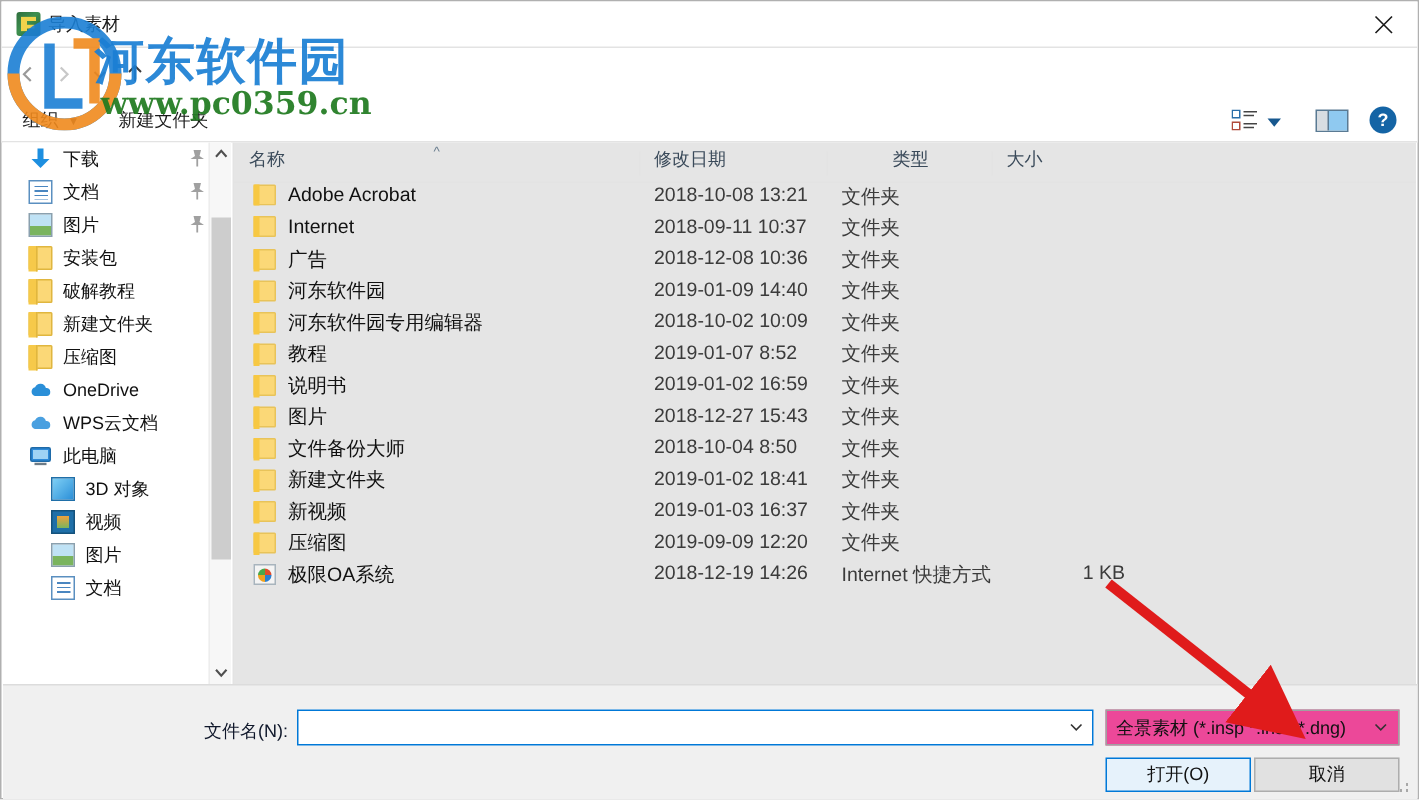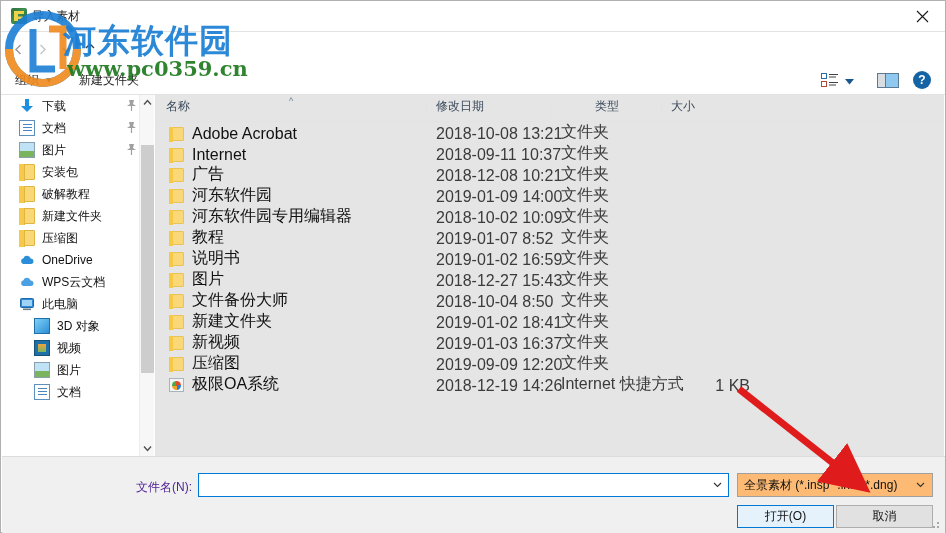--- a/index.html
+++ b/index.html
@@ -232,22 +232,22 @@
     background: #e3e3e3;
   }
   #col-name { width: 270px; }
   #col-date { width: 125px; }
   #col-type { width: 110px; padding-left: 44px; }
   #col-size { width: 85px; }
   #sort-caret {
     position: absolute; left: 133px; top: 1px; color: #6b7f90; font-size: 9px;
   }
   .row {
-    height: 21px; display: flex; align-items: flex-end;
-    font-size: 16px; color: #111;
+    height: 21px; display: flex; align-items: flex-start;
+    font-size: 13px; color: #111;
   }
   .cell-name {
     width: 270px; display: flex; align-items: center;
     padding-left: 13px; white-space: nowrap; overflow: hidden;
   }
   .cell-name .fi {
     width: 15px; height: 14px; margin-right: 8px; flex: 0 0 15px; position: relative;
   }
   .fi-folder { background: #fbd877; border: 1px solid #e8c35a; border-radius: 1px; }
   .fi-folder::before {
@@ -263,38 +263,38 @@
   .cell-date { width: 125px; padding-left: 10px; color: #3b3b3b; white-space: nowrap; }
   .cell-type { width: 130px; padding-left: 10px; color: #3b3b3b; white-space: nowrap; }
   .cell-size { width: 85px; text-align: right; padding-right: 16px; color: #3b3b3b; white-space: nowrap; }
 
   
   #bottom {
     position: absolute; left: 1px; top: 455px; width: 943px; height: 77px;
     background: #f0f0f0; border-top: 1px solid #dcdcdc;
   }
   #fn-label {
-    position: absolute; left: 134px; top: 22px; font-size: 12px; color: #4c1d95; white-space: nowrap;
+    position: absolute; left: 134px; top: 22px; font-size: 12px; color: #0f172a; white-space: nowrap;
   }
   #fn-combo {
     position: absolute; left: 196px; top: 16px; width: 531px; height: 24px;
     border: 1px solid #0078d7; background: #fff;
     display: flex; align-items: center;
   }
   #fn-input {
     border: 0; outline: 0; background: transparent;
     font-family: inherit; font-size: 12px; width: 500px; height: 20px;
     padding-left: 5px; color: #111;
   }
   #fn-combo-arrow {
     position: absolute; right: 4px; top: 4px; color: #333;
   }
   #filter-combo {
     position: absolute; left: 735px; top: 16px; width: 196px; height: 24px;
-    border: 1px solid #a0a0a0; background: #fdba74;
+    border: 1px solid #a0a0a0; background: #ec4899;
     display: flex; align-items: center;
   }
   #filter-text {
     font-size: 12px; color: #111; padding-left: 6px; white-space: nowrap;
     overflow: hidden;
   }
   #filter-arrow {
     position: absolute; right: 5px; top: 4px; color: #333;
   }
   #open-btn {
@@ -554,30 +554,30 @@
           </div>
           <div class="cell-date">2018-09-11 10:37</div>
           <div class="cell-type">文件夹</div>
           <div class="cell-size"></div>
         </div>
         <div class="row">
           <div class="cell-name">
             <span class="fi fi-folder"></span>
             <span>广告</span>
           </div>
-          <div class="cell-date">2018-12-08 10:21</div>
+          <div class="cell-date">2018-12-08 10:36</div>
           <div class="cell-type">文件夹</div>
           <div class="cell-size"></div>
         </div>
         <div class="row">
           <div class="cell-name">
             <span class="fi fi-folder"></span>
             <span>河东软件园</span>
           </div>
-          <div class="cell-date">2019-01-09 14:00</div>
+          <div class="cell-date">2019-01-09 14:40</div>
           <div class="cell-type">文件夹</div>
           <div class="cell-size"></div>
         </div>
         <div class="row">
           <div class="cell-name">
             <span class="fi fi-folder"></span>
             <span>河东软件园专用编辑器</span>
           </div>
           <div class="cell-date">2018-10-02 10:09</div>
           <div class="cell-type">文件夹</div>

